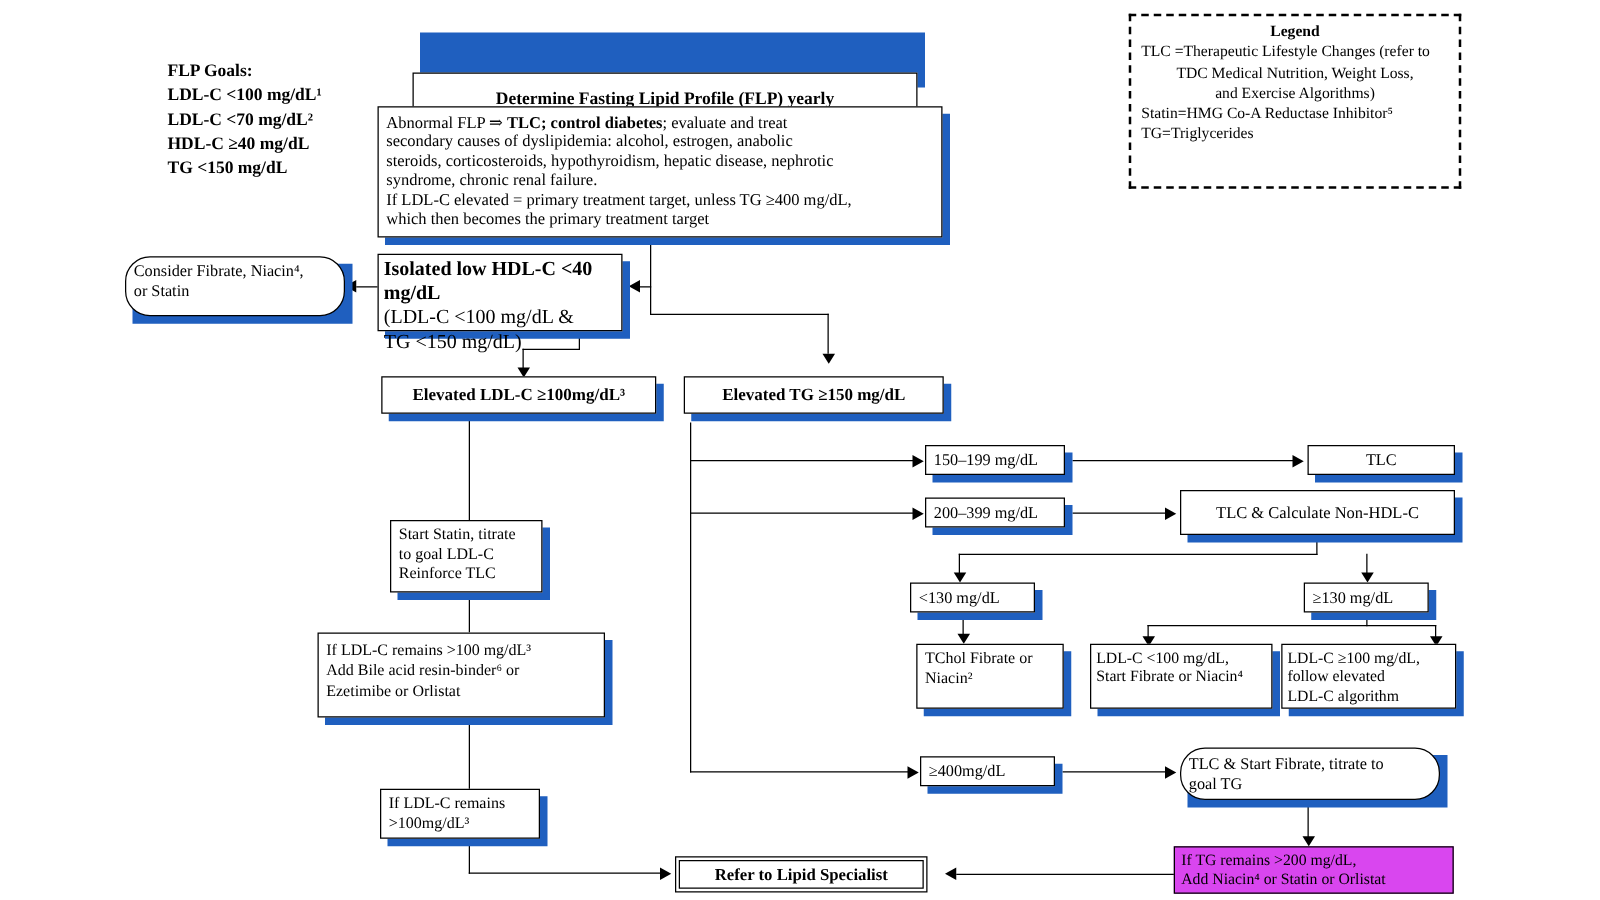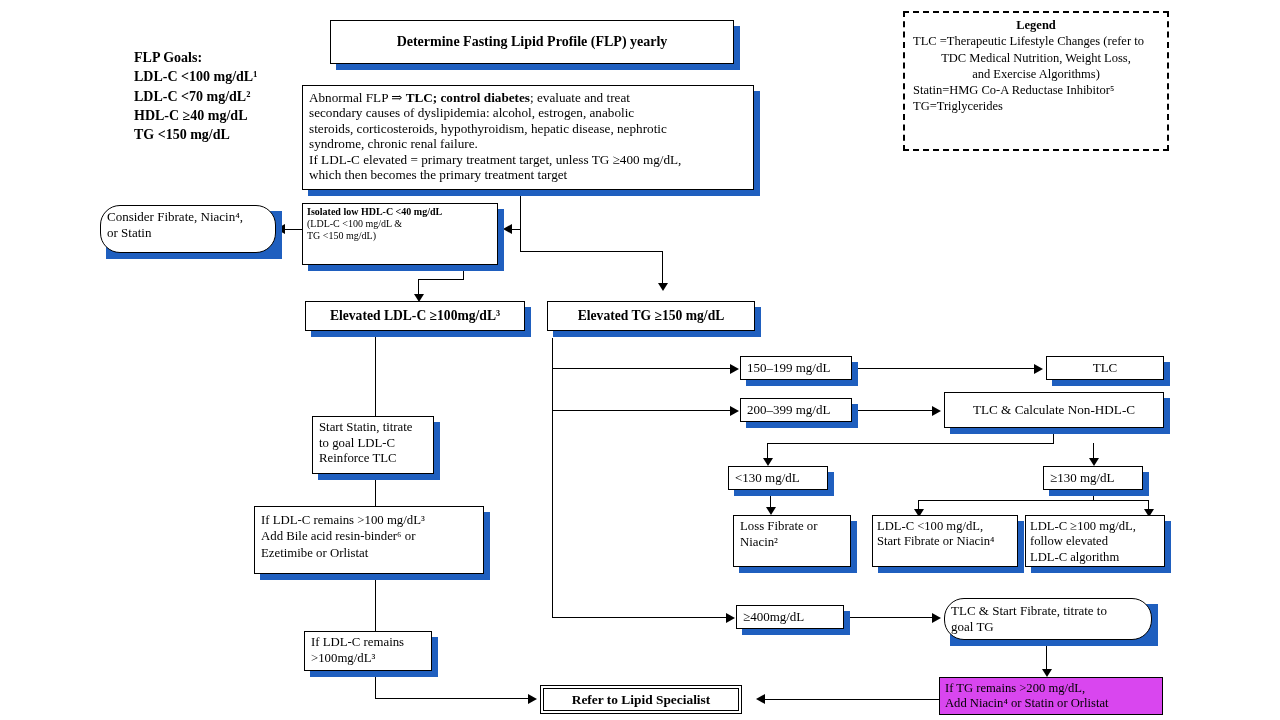--- a/index.html
+++ b/index.html
@@ -113,21 +113,21 @@
     <div class="center bold">Legend</div>
     <div>TLC =Therapeutic Lifestyle Changes (refer to</div>
     <div style="text-align:center;">TDC Medical Nutrition, Weight Loss,</div>
     <div style="text-align:center;">and Exercise Algorithms)</div>
     <div>Statin=HMG Co-A Reductase Inhibitor⁵</div>
     <div>TG=Triglycerides</div>
   </div>
 
   <div class="shadowwrap" style="left:330px; top:20px; width:404px; height:44px;">
     <div class="blue"></div>
-    <div class="face center bold" style="font-size:14px; display:flex; align-items:center; justify-content:center;">
+    <div class="face center bold" style="font-size:14px; display:flex; align-items:center; justify-content:center;margin-top:38px;">
       <span>Determine Fasting Lipid Profile (FLP) yearly</span>
     </div>
   </div>
 
   <div class="shadowwrap" style="left:302px; top:85px; width:452px; height:105px;">
     <div class="blue"></div>
     <div class="face" style="font-size:13.2px; line-height:1.17; padding:4px 6px;">
       <div>
         <span>Abnormal FLP ⇒ </span><span class="bold">TLC; control diabetes</span><span>; evaluate and treat</span>
       </div>
@@ -142,21 +142,21 @@
   <div class="shadowwrap" style="left:100px; top:205px; width:176px; height:48px;">
     <div class="blue"></div>
     <div class="face" style="font-size:13px; line-height:1.22;border-radius:20px;">
       <div>Consider Fibrate, Niacin⁴,</div>
       <div>or Statin</div>
     </div>
   </div>
 
   <div class="shadowwrap" style="left:302px; top:203px; width:196px; height:62px;">
     <div class="blue"></div>
-    <div class="face" style="font-size:10px; line-height:1.20; padding:2px 4px;">
+    <div class="face" style="font-size:16px; line-height:1.20; padding:2px 4px;">
       <div class="bold">Isolated low HDL-C &lt;40 mg/dL</div>
       <div>(LDL-C &lt;100 mg/dL &amp;</div>
       <div>TG &lt;150 mg/dL)</div>
     </div>
   </div>
 
   <div class="ln hline" style="left:285px; top:229px; width:18px;"></div>
   <div class="arrow arr-left" style="left:276px; top:224px;"></div>
 
   <div class="ln vline" style="left:520px; top:190px; width:1.4px; height:62px;"></div>
@@ -285,21 +285,21 @@
       <span>≥130 mg/dL</span>
     </div>
   </div>
 
   <div class="ln vline" style="left:770px; top:490px; width:1.4px; height:19px;"></div>
   <div class="arrow arr-down" style="left:766px; top:507px;"></div>
 
   <div class="shadowwrap" style="left:733px; top:515px; width:118px; height:52px;">
     <div class="blue"></div>
     <div class="face" style="font-size:12.8px; line-height:1.22;">
-      <div>Loss Fibrate or</div>
+      <div>TChol Fibrate or</div>
       <div>Niacin²</div>
     </div>
   </div>
 
   <div class="ln vline" style="left:1093px; top:490px; width:1.4px; height:11px;"></div>
   <div class="ln hline" style="left:918px; top:500px; width:231px;"></div>
   <div class="ln vline" style="left:918px; top:500px; width:1.4px; height:10px;"></div>
   <div class="arrow arr-down" style="left:914px; top:509px;"></div>
   <div class="ln vline" style="left:1148px; top:500px; width:1.4px; height:10px;"></div>
   <div class="arrow arr-down" style="left:1144px; top:509px;"></div>

